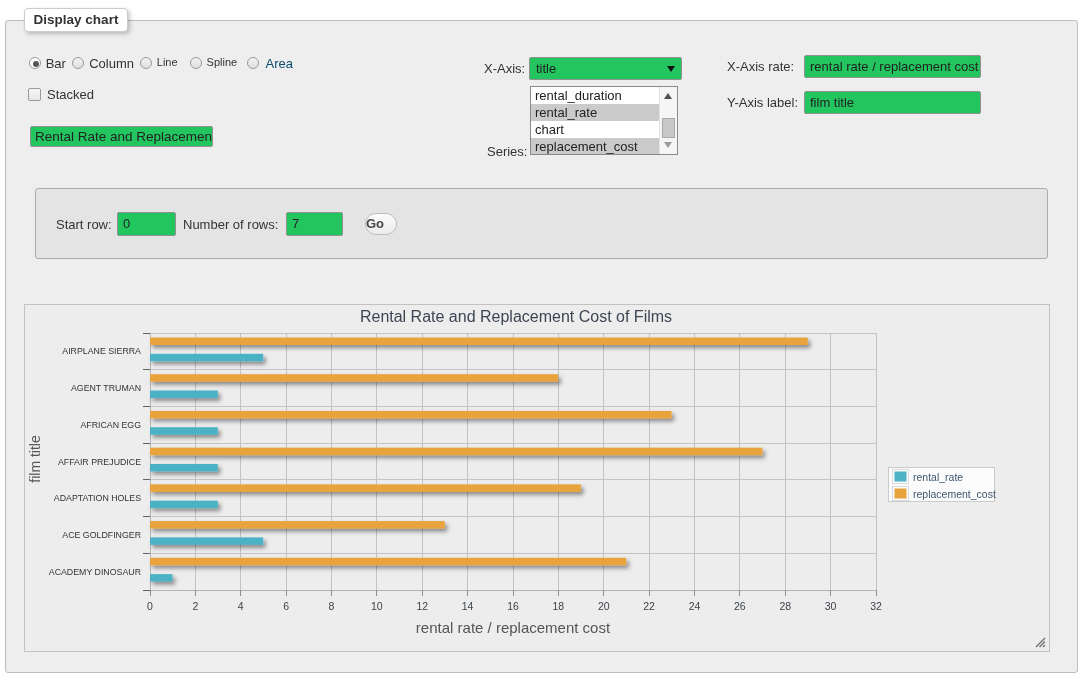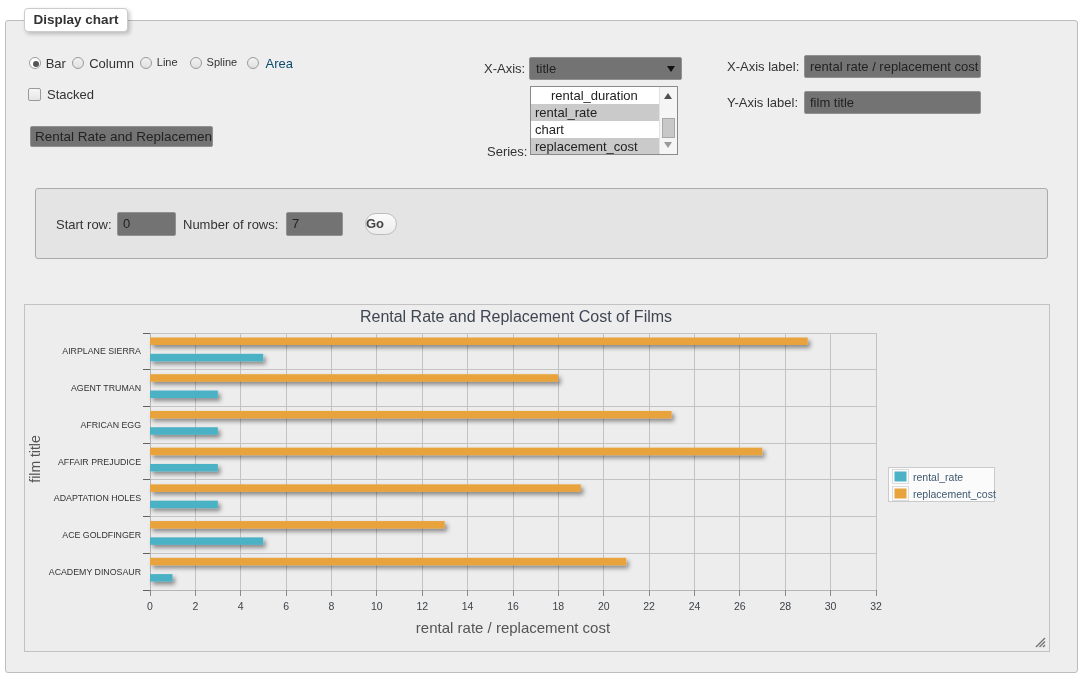--- a/index.html
+++ b/index.html
@@ -1,16 +1,16 @@
 <!DOCTYPE html>
 <html><head><meta charset="utf-8"><style>
 * { margin:0; padding:0; box-sizing:content-box; }
 body { width:1081px; height:681px; background:#fff; font-family:"Liberation Sans",sans-serif; position:relative; overflow:hidden; }
 .lbl { position:absolute; font-size:13px; color:#333; }
-.inp { position:absolute; background:#737373; border:1px solid #919191; border-radius:2px; font-size:13px; color:#222; white-space:nowrap; overflow:hidden; box-sizing:border-box; }
+.inp { position:absolute; background:#22c55e; border:1px solid #919191; border-radius:2px; font-size:13px; color:#222; white-space:nowrap; overflow:hidden; box-sizing:border-box; }
 </style></head>
 <body>
 
 <div style="position:absolute;left:5px;top:20px;width:1073px;height:653px;background:#EEEEEE;border:1px solid #BDBDBD;border-radius:3px;box-sizing:border-box"></div>
 
 <div style="position:absolute;left:24px;top:8px;width:104px;height:24px;background:#fff;border:1px solid #CCC;border-radius:4px;box-shadow:2px 2px 4px rgba(0,0,0,0.22);box-sizing:border-box;text-align:center;line-height:22px;font-weight:bold;font-size:13.5px;color:#333">Display chart</div>
 
 <span style="position:absolute;left:28.7px;top:57px;width:12px;height:12px;border:1px solid #9a9a9a;border-radius:50%;background:#fff;box-sizing:border-box">
     <span style="position:absolute;left:3px;top:3px;width:6px;height:6px;border-radius:50%;background:#555"></span>
   </span>
@@ -29,33 +29,33 @@
 
 <div class="inp" style="left:30px;top:126px;width:183px;height:21px;line-height:19px;padding-left:4px;font-size:13.5px">Rental Rate and Replacement Cost of Films</div>
 
 <span class="lbl" style="left:484px;top:61px">X-Axis:</span>
 <div class="inp" style="left:529px;top:57px;width:153px;height:23px;line-height:21px;padding-left:6px">title</div>
 <span style="position:absolute;left:667px;top:66px;width:0;height:0;border-left:4.5px solid transparent;border-right:4.5px solid transparent;border-top:6px solid #111"></span>
 
 <span class="lbl" style="left:487px;top:144px">Series:</span>
 <div style="position:absolute;left:530px;top:86px;width:148px;height:69px;background:#fff;border:1px solid #8a8a8a;box-sizing:border-box;overflow:hidden">
   <div style="position:absolute;left:0;top:0;width:129px">
-<div style="height:17px;line-height:17px;padding-left:20px;font-size:13px;color:#222;white-space:nowrap">rental_duration</div>
+<div style="height:17px;line-height:17px;padding-left:4px;font-size:13px;color:#222;white-space:nowrap">rental_duration</div>
 <div style="height:17px;line-height:17px;padding-left:4px;background:#CACACA;font-size:13px;color:#222;white-space:nowrap">rental_rate</div>
 <div style="height:17px;line-height:17px;padding-left:4px;font-size:13px;color:#222;white-space:nowrap">chart</div>
 <div style="height:17px;line-height:17px;padding-left:4px;background:#CACACA;font-size:13px;color:#222;white-space:nowrap">replacement_cost</div>
   </div>
   <div style="position:absolute;right:0;top:0;width:17px;height:67px;background:#F5F5F5;border-left:1px solid #E2E2E2">
     <span style="position:absolute;left:4px;top:6px;width:0;height:0;border-left:4.5px solid transparent;border-right:4.5px solid transparent;border-bottom:6px solid #505050"></span>
     <span style="position:absolute;left:4px;bottom:6px;width:0;height:0;border-left:4.5px solid transparent;border-right:4.5px solid transparent;border-top:6px solid #9a9a9a"></span>
     <span style="position:absolute;left:1.5px;top:31px;width:13px;height:20px;background:#C8C8C8;border:1px solid #A8A8A8;box-sizing:border-box"></span>
   </div>
 </div>
 
-<span class="lbl" style="left:727px;top:59px">X-Axis label:</span>
+<span class="lbl" style="left:727px;top:59px">X-Axis rate:</span>
 <div class="inp" style="left:804px;top:55px;width:177px;height:23px;line-height:21px;padding-left:5px">rental rate / replacement cost of films</div>
 <span class="lbl" style="left:727px;top:95px">Y-Axis label:</span>
 <div class="inp" style="left:804px;top:91px;width:177px;height:23px;line-height:21px;padding-left:5px">film title</div>
 
 <div style="position:absolute;left:35px;top:188px;width:1013px;height:71px;background:#E4E4E4;border:1px solid #ABABAB;border-radius:3px;box-sizing:border-box"></div>
 <span class="lbl" style="left:56px;top:217px">Start row:</span>
 <div class="inp" style="left:117px;top:212px;width:59px;height:24px;line-height:22px;padding-left:5px">0</div>
 <span class="lbl" style="left:183px;top:217px">Number of rows:</span>
 <div class="inp" style="left:286px;top:212px;width:57px;height:24px;line-height:22px;padding-left:5px">7</div>
 <div style="position:absolute;left:365px;top:213px;width:32px;height:22px;border:1px solid #BDBDBD;border-radius:11px;background:linear-gradient(#FBFBFB,#ECECEC);box-sizing:border-box;text-align:left;line-height:20px;font-weight:bold;font-size:13px;color:#454545">Go</div>

